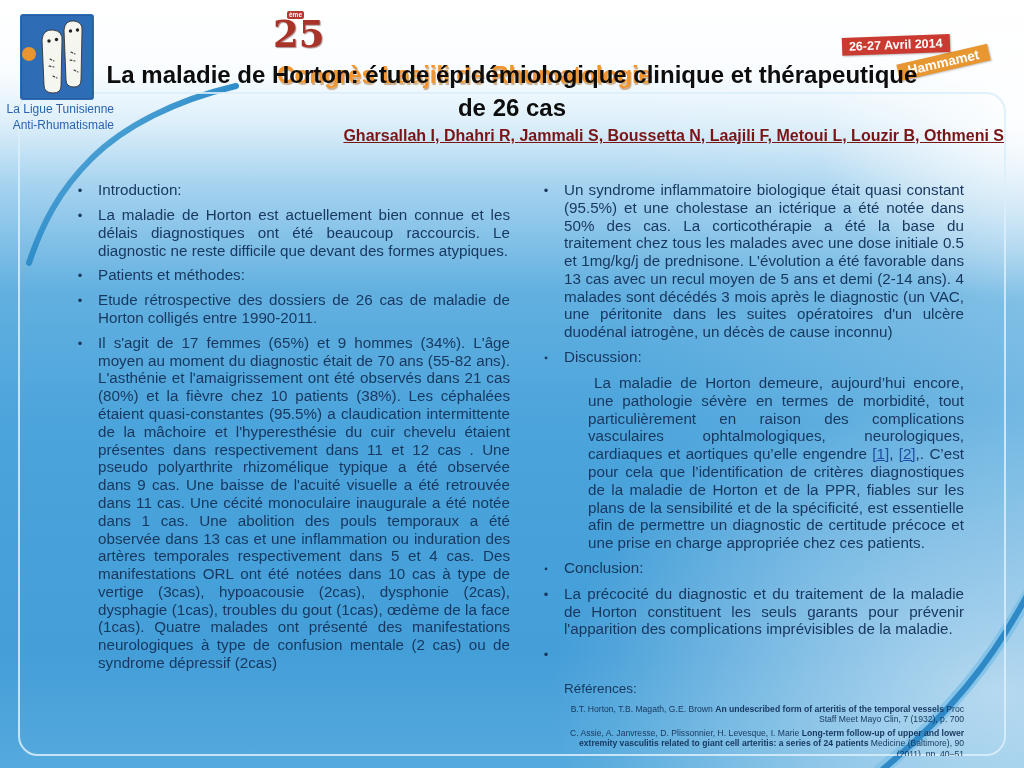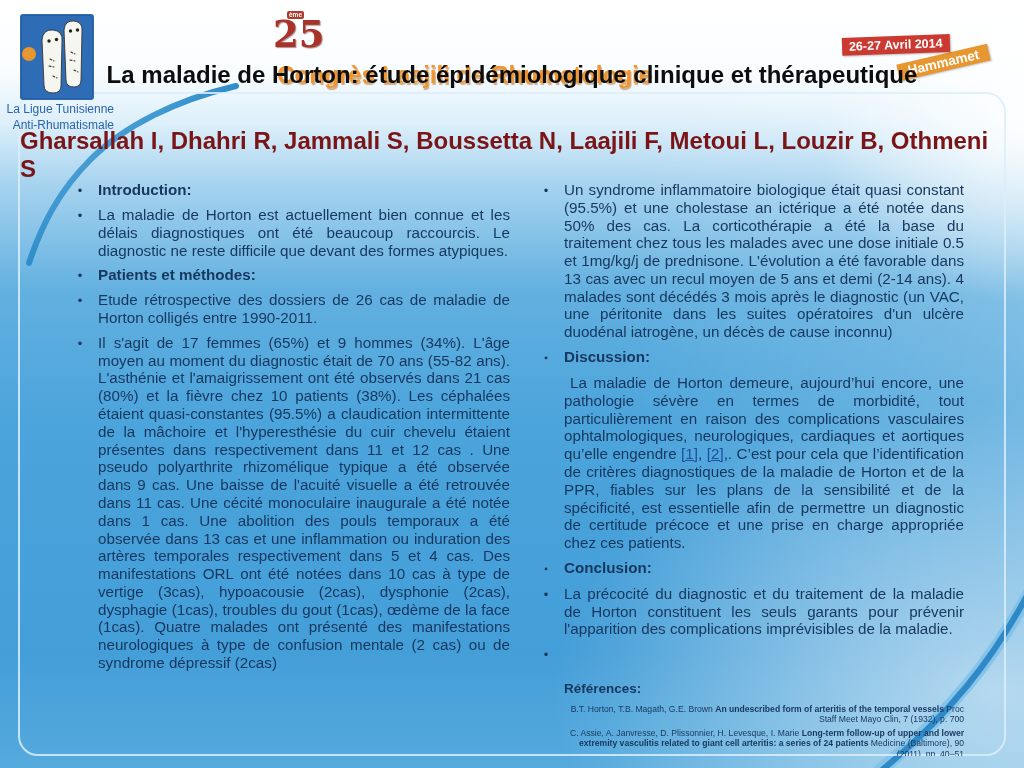--- a/index.html
+++ b/index.html
@@ -46,33 +46,33 @@
     position:absolute; left:897px; top:54px; z-index:3; transform:rotate(-13deg);
     background:#e8962f; color:#ffffff; font-weight:bold; font-size:13.5px;
     padding:1px 10px; white-space:nowrap; box-shadow:1px 1px 2px rgba(0,0,0,0.25);
   }
   .poster-title {
     position:absolute; left:40px; right:40px; top:58px; z-index:3;
     text-align:center; font-size:24px; font-weight:bold; color:#0d0d0d; line-height:33px;
   }
   .poster-authors {
     position:absolute; left:20px; right:20px; top:127px; z-index:3;
-    text-align:left; font-size:24px; font-weight:bold; color:#7a1517;
+    text-align:right; font-size:16px; font-weight:bold; color:#7a1517;text-decoration:underline;
   }
   
   .columns {
     position:absolute; left:62px; top:181px; z-index:2;
     display:grid; grid-template-columns:448px 436px; column-gap:18px; height:575px; overflow:hidden;
   }
   .txt { color:#17375e; font-size:15.2px; line-height:1.17; text-align:justify; margin:0; }
-  .b { font-weight:bold; }
+  .b { font-weight:normal; }
   .li { display:grid; grid-template-columns:36px 1fr; margin-bottom:7px; }
   .bullet { text-align:center; color:#17375e; font-size:13px; line-height:17px; padding-top:1px; }
   .bullet.sq { font-size:10px; line-height:18px; }
-  .indent { text-indent:6px; }
+  .indent { text-indent:6px;margin-left:24px; }
   .link { color:#1f4fa0; text-decoration:underline; cursor:pointer; }
   .refs-heading { font-size:13.5px;margin-top:36px; }
   .ref { font-size:8.6px; line-height:1.22; color:#17375e; text-align:right; margin:0 0 3px 0; }
   .ref .rb { font-weight:bold; }
 </style>
 </head>
 <body>
 
 <div class="slide">
 
@@ -115,20 +115,21 @@
       <span class="congress-num">25</span>
       <span class="congress-sup">ème</span>
     </span>
     <span class="congress-title">Congrès Laajili de Rhumatologie</span>
   </div>
   <div class="date-badge">26-27 Avril 2014</div>
   <div class="location-badge">Hammamet</div>
 
   <div class="poster-title">
     <div>La maladie de Horton: étude épidémiologique clinique et thérapeutique</div>
+    <div>de 26 cas</div>
   </div>
   <div class="poster-authors">Gharsallah I, Dhahri R, Jammali S, Boussetta N, Laajili F, Metoui L, Louzir B, Othmeni S</div>
 
   <div class="columns">
 
     <div class="col">
       <div class="li">
         <span class="bullet">•</span>
         <p class="txt b">Introduction:</p>
       </div>

